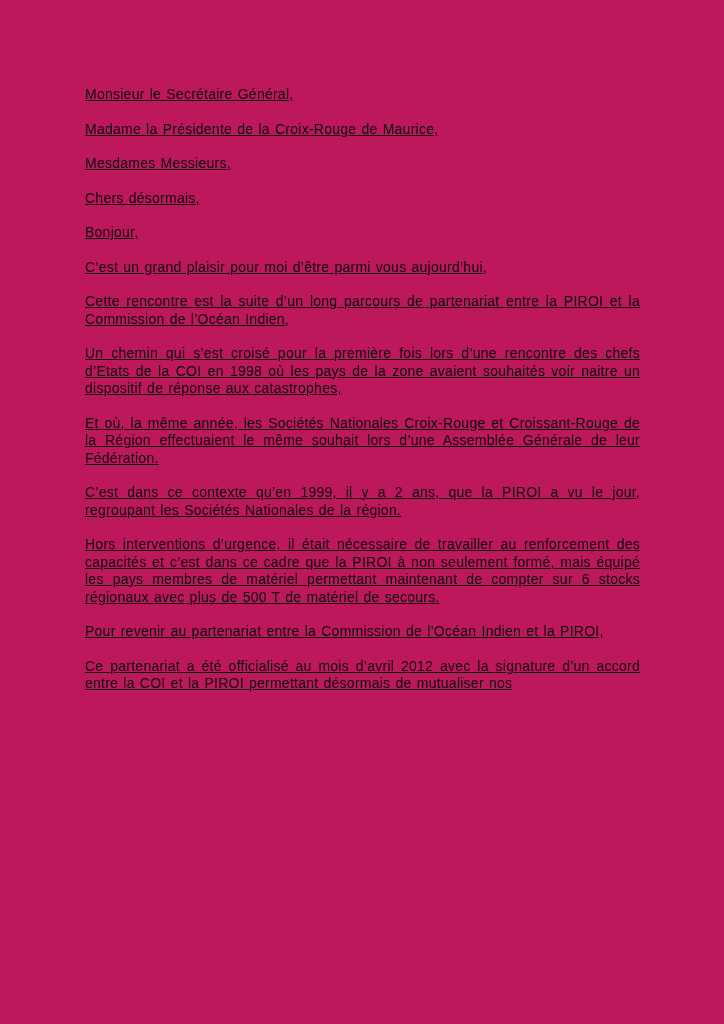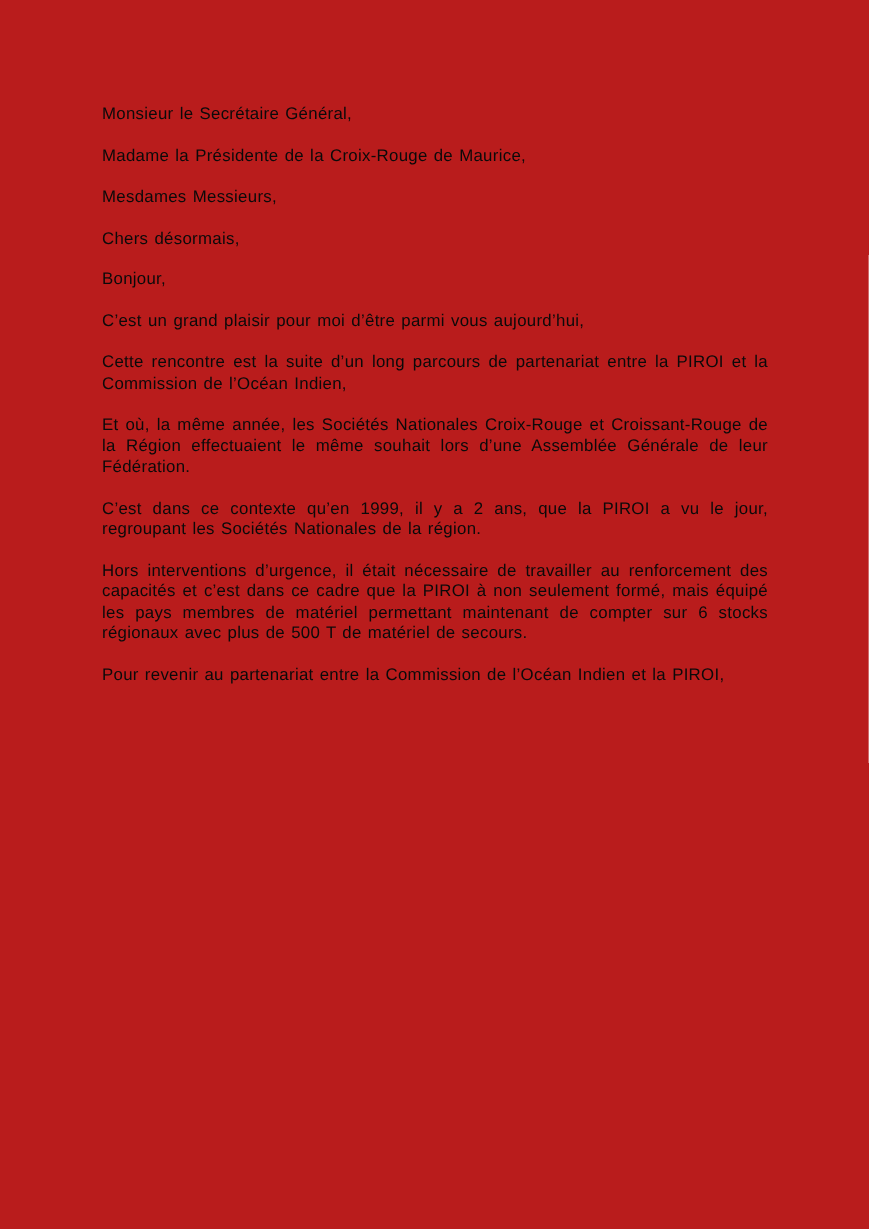--- a/index.html
+++ b/index.html
@@ -4,45 +4,48 @@
 <style>
   html, body {
     margin: 0;
     padding: 0;
     background: #ffffff;
   }
   .page {
     position: relative;
     width: 724px;
     height: 1024px;
-    background: #b91c1c;
+    background: #be185d;
     box-sizing: border-box;
     padding: 86px 84px 0 85px;
     overflow: hidden;
     font-family: "Liberation Sans", sans-serif;
     font-size: 14px;
     line-height: 17.5px;
     font-weight: 500;
     color: #0a0a0a;
     letter-spacing: 0.25px;
+    text-decoration: underline;
   }
   .para {
     margin: 0 0 17px 0;
     text-align: justify;
     word-spacing: 1px;
   }
 </style>
 </head>
 <body>
 
 <div class="page">
   <p class="para">Monsieur le Secrétaire Général,</p>
   <p class="para">Madame la Présidente de la Croix-Rouge de Maurice,</p>
   <p class="para">Mesdames Messieurs,</p>
   <p class="para">Chers désormais,</p>
   <p class="para">Bonjour,</p>
   <p class="para">C’est un grand plaisir pour moi d’être parmi vous aujourd’hui,</p>
   <p class="para">Cette rencontre est la suite d’un long parcours de partenariat entre la PIROI et la Commission de l’Océan Indien,</p>
+  <p class="para">Un chemin qui s’est croisé pour la première fois lors d’une rencontre des chefs d’Etats de la COI en 1998 où les pays de la zone avaient souhaités voir naitre un dispositif de réponse aux catastrophes,</p>
   <p class="para">Et où, la même année, les Sociétés Nationales Croix-Rouge et Croissant-Rouge de la Région effectuaient le même souhait lors d’une Assemblée Générale de leur Fédération.</p>
   <p class="para">C’est dans ce contexte qu’en 1999, il y a 2 ans, que la PIROI a vu le jour, regroupant les Sociétés Nationales de la région.</p>
   <p class="para">Hors interventions d’urgence, il était nécessaire de travailler au renforcement des capacités et c’est dans ce cadre que la PIROI à non seulement formé, mais équipé les pays membres de matériel permettant maintenant de compter sur 6 stocks régionaux avec plus de 500 T de matériel de secours.</p>
   <p class="para">Pour revenir au partenariat entre la Commission de l’Océan Indien et la PIROI,</p>
+  <p class="para">Ce partenariat a été officialisé au mois d’avril 2012 avec la signature d’un accord entre la COI et la PIROI permettant désormais de mutualiser nos</p>
 </div>
 
 </body></html>

